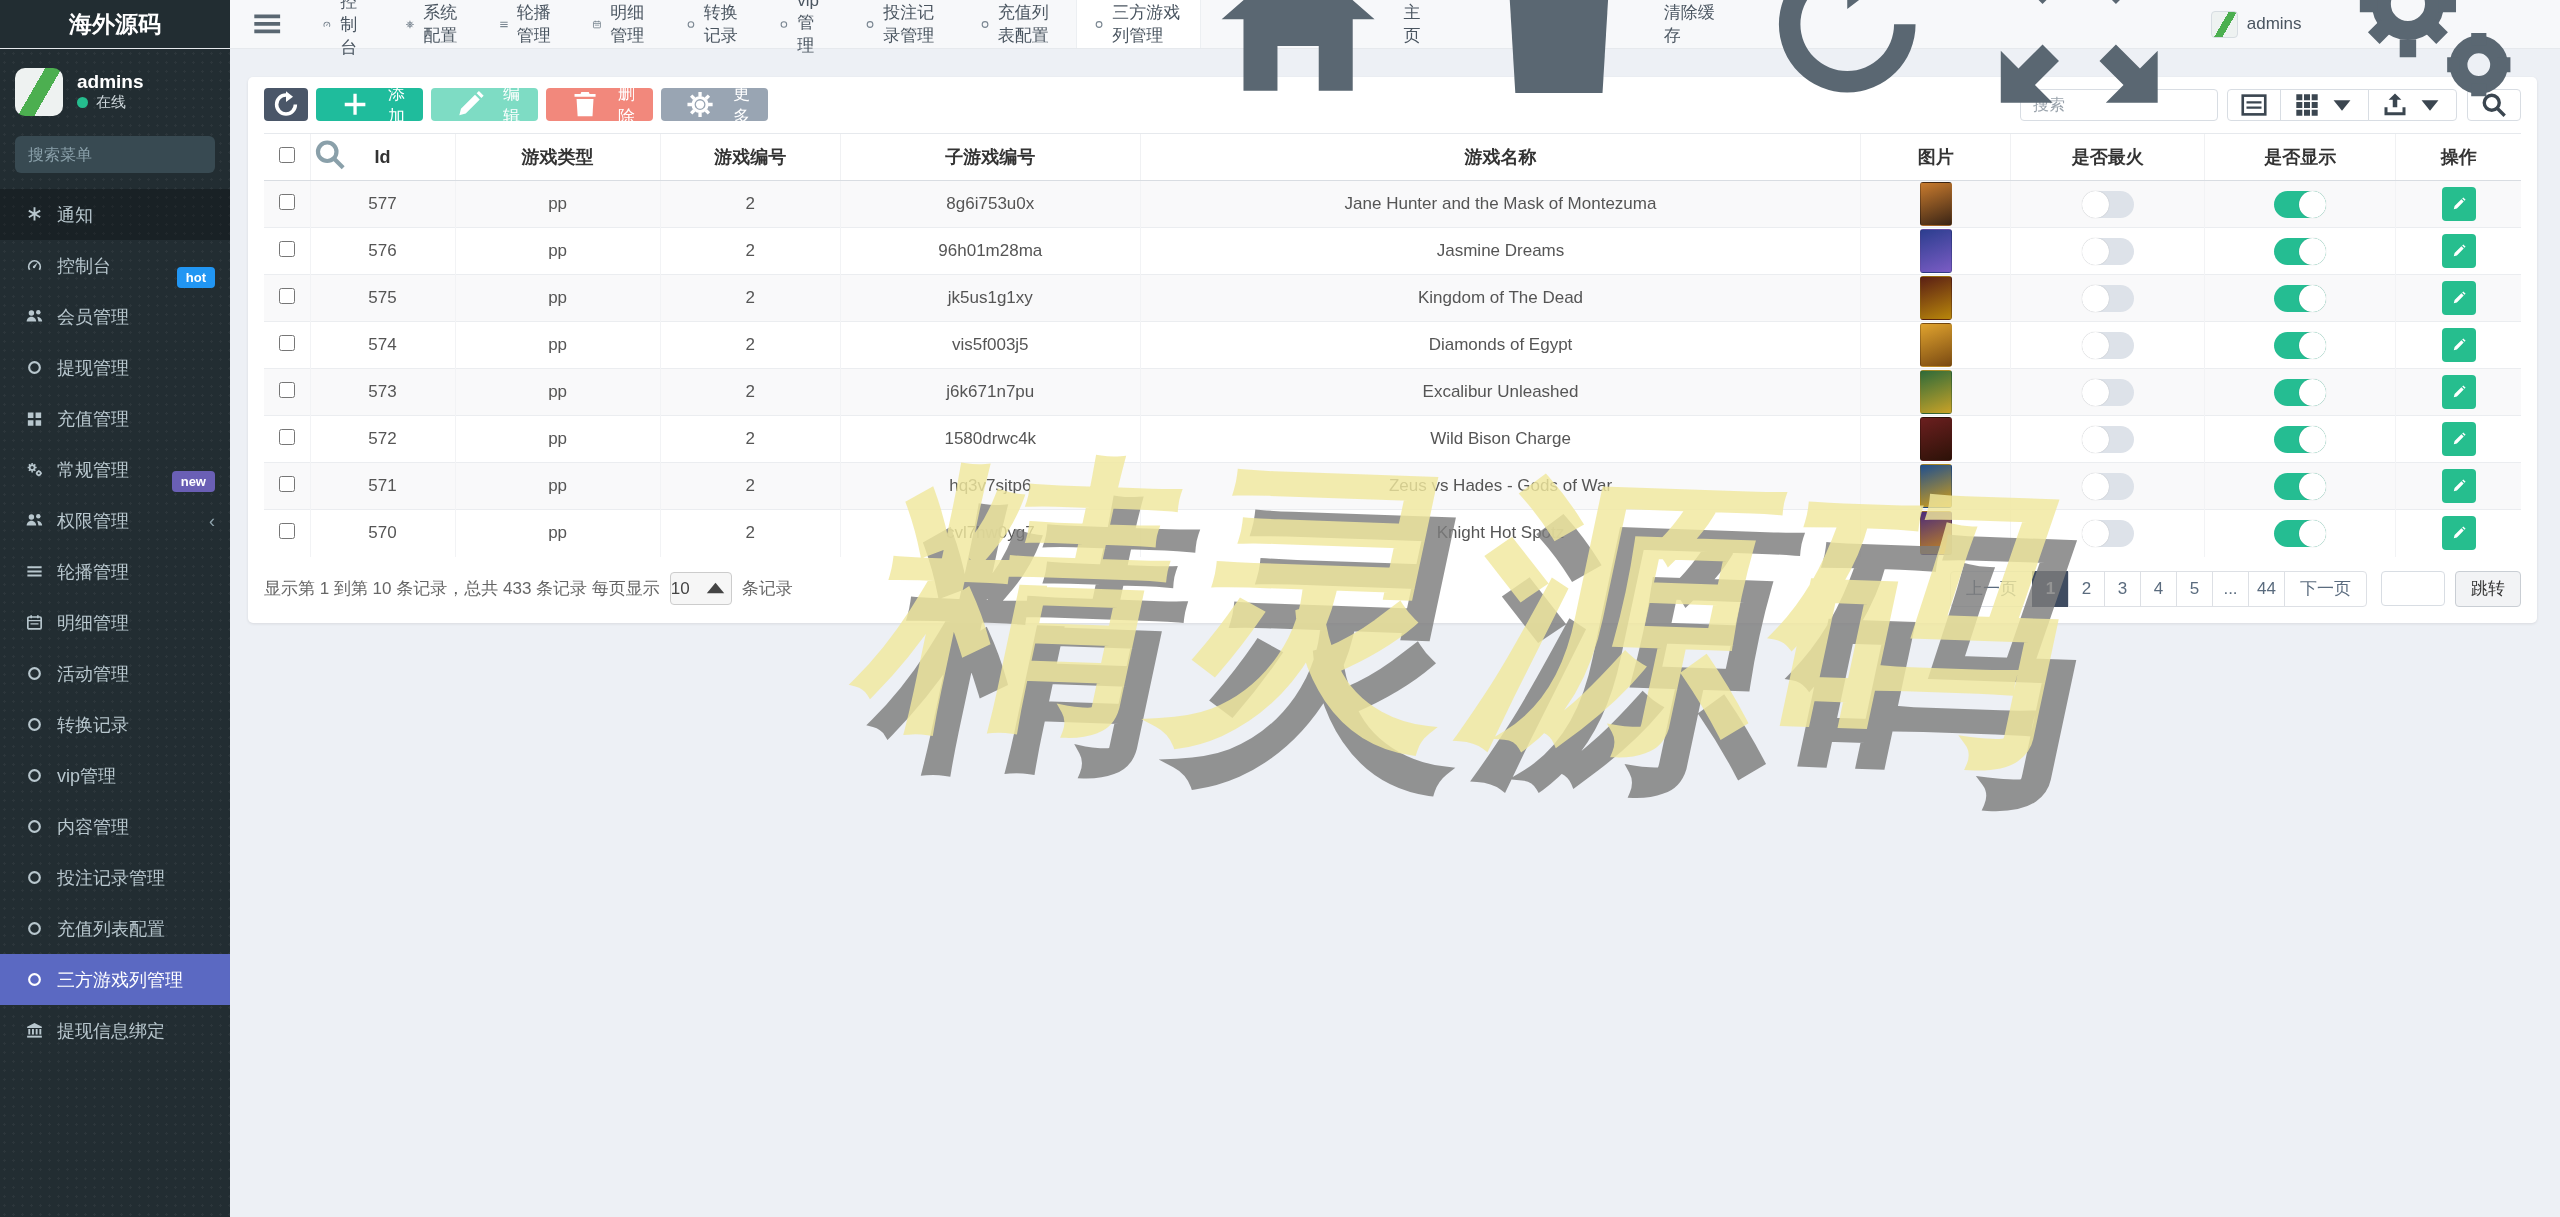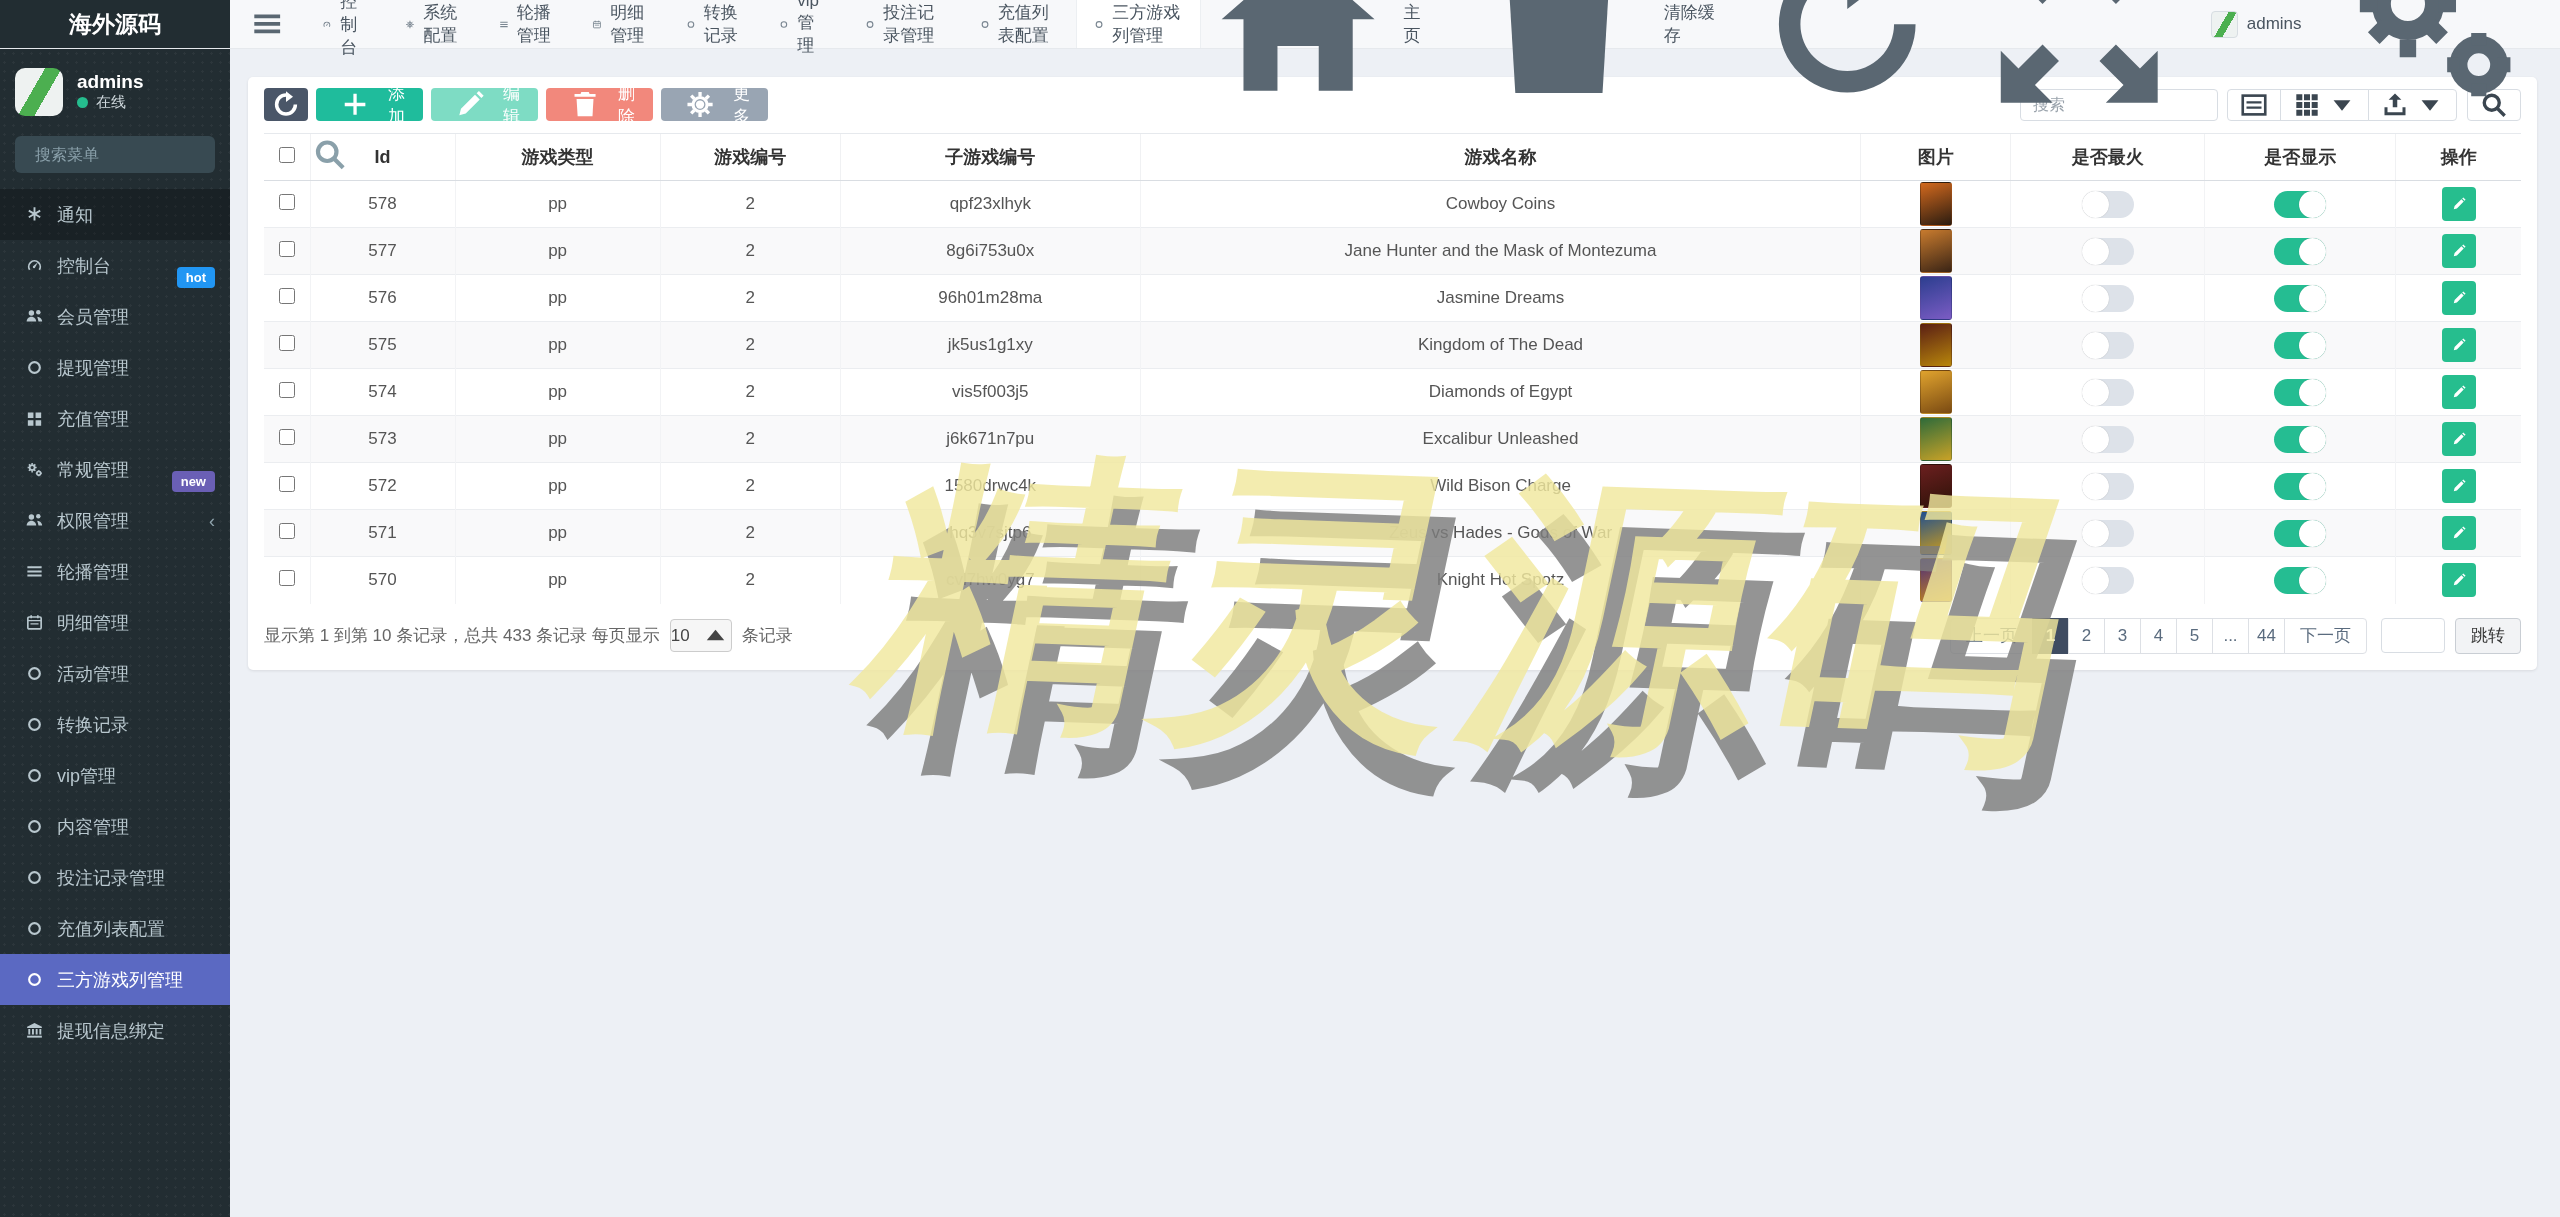--- a/index.html
+++ b/index.html
@@ -31,21 +31,21 @@
   .sidebar { position:absolute; left:0; top:49px; width:230px; bottom:0; background:#222d32;
     background-image:radial-gradient(rgba(255,255,255,0.045) 1px, transparent 1.4px);
     background-size:9px 9px; z-index:10; }
   .user-panel { display:flex; gap:14px; padding:19px 15px 12px 15px; align-items:flex-start; }
   .side-avatar { width:48px; height:48px; border-radius:10px; flex:none; background:#eef2f1;
     background-image:linear-gradient(120deg, transparent 40%, #4caf50 40%, #4caf50 62%, transparent 62%); }
   .user-name { color:#fff; font-size:19px; font-weight:bold; margin-top:3px; }
   .user-status { display:flex; align-items:center; gap:8px; color:#cfd8dd; font-size:15px; }
   .status-dot { width:11px; height:11px; border-radius:50%; background:#25bd8e; }
   .side-search { margin:8px 15px 16px 15px; height:37px; background:#384a52; border-radius:6px;
-    display:flex; align-items:center; padding:0 20px; gap:8px; }
+    display:flex; align-items:center; padding:0 13px; gap:8px; }
   .side-search input { flex:1; background:transparent; border:none; outline:none; color:#b9c8cf; font-size:16px;
     font-family:"Liberation Sans", sans-serif; }
   .side-search input::placeholder { color:#8aa0aa; }
   .side-search svg { width:16px; height:16px; color:#8aa0aa; flex:none; }
   .menu { list-style:none; }
   .menu-item { height:51px; display:flex; align-items:center; gap:13px; padding:0 15px 0 25px;
     color:#b8c7ce; font-size:18px; cursor:pointer; }
   .menu-item svg { width:19px; height:19px; flex:none; }
   .menu-item.highlight { background:rgba(0,0,0,0.25); }
   .menu-item.active { background:#5b69c2; color:#ffffff; }
@@ -468,38 +468,20 @@
             <th>游戏编号</th>
             <th>子游戏编号</th>
             <th>游戏名称</th>
             <th>图片</th>
             <th>是否最火</th>
             <th>是否显示</th>
             <th>操作</th>
           </tr>
         </thead>
       <tbody id="tbody">
-          <tr class="even">
-            <td><input type="checkbox" style=""></td>
-            <td>578</td>
-            <td>pp</td>
-            <td>2</td>
-            <td>qpf23xlhyk</td>
-            <td>Cowboy Coins</td>
-            <td>
-              <div class="thumb" style="background: linear-gradient(160deg, rgb(210, 105, 30), rgb(43, 28, 16));"></div>
-            </td>
-            <td><span class="toggle off"><span class="knob"></span></span></td>
-            <td><span class="toggle on"><span class="knob"></span></span></td>
-            <td><button class="btn-action">
-                <svg viewBox="0 0 16 16" fill="currentColor">
-                  <path d="M2.8 13.2l.8-3.1 6.8-6.8 2.3 2.3-6.8 6.8zM11.2 2.5l1.1-1.1 2.3 2.3-1.1 1.1z"></path>
-                </svg>
-              </button></td>
-          </tr>
           <tr class="odd">
             <td><input type="checkbox" style=""></td>
             <td>577</td>
             <td>pp</td>
             <td>2</td>
             <td>8g6i753u0x</td>
             <td>Jane Hunter and the Mask of Montezuma</td>
             <td>
               <div class="thumb" style="background: linear-gradient(160deg, rgb(200, 123, 46), rgb(58, 36, 21));"></div>
             </td>

